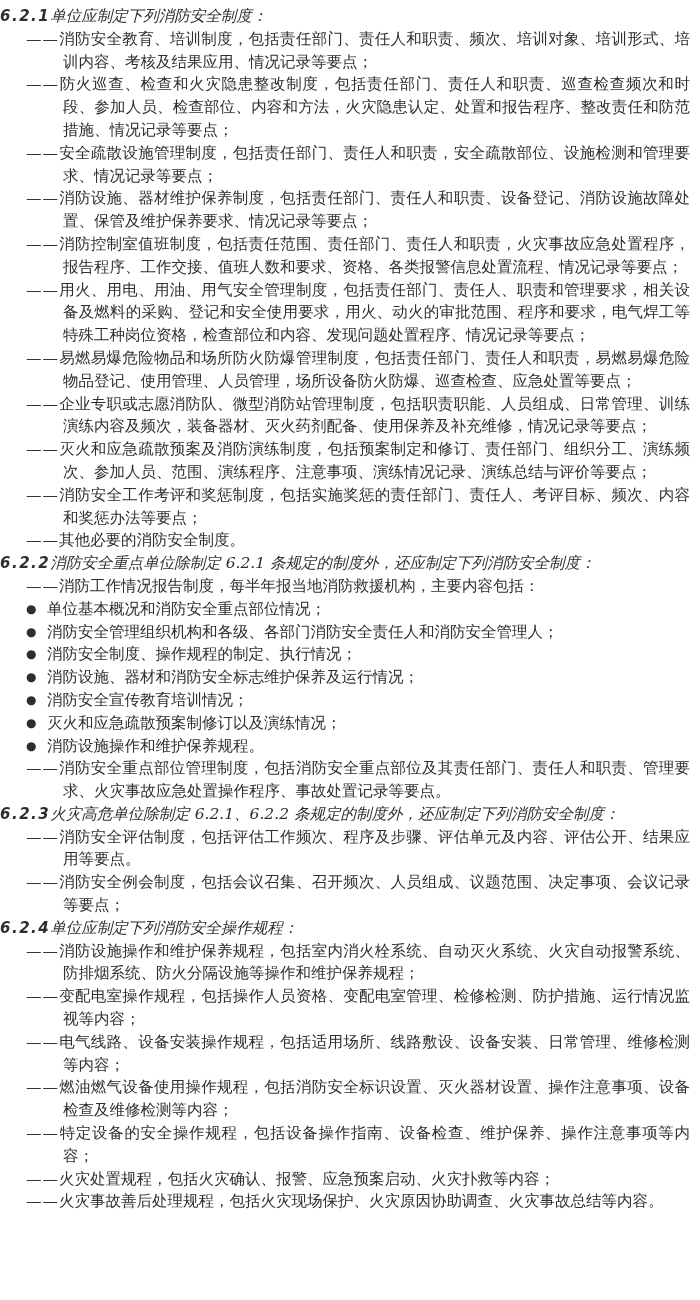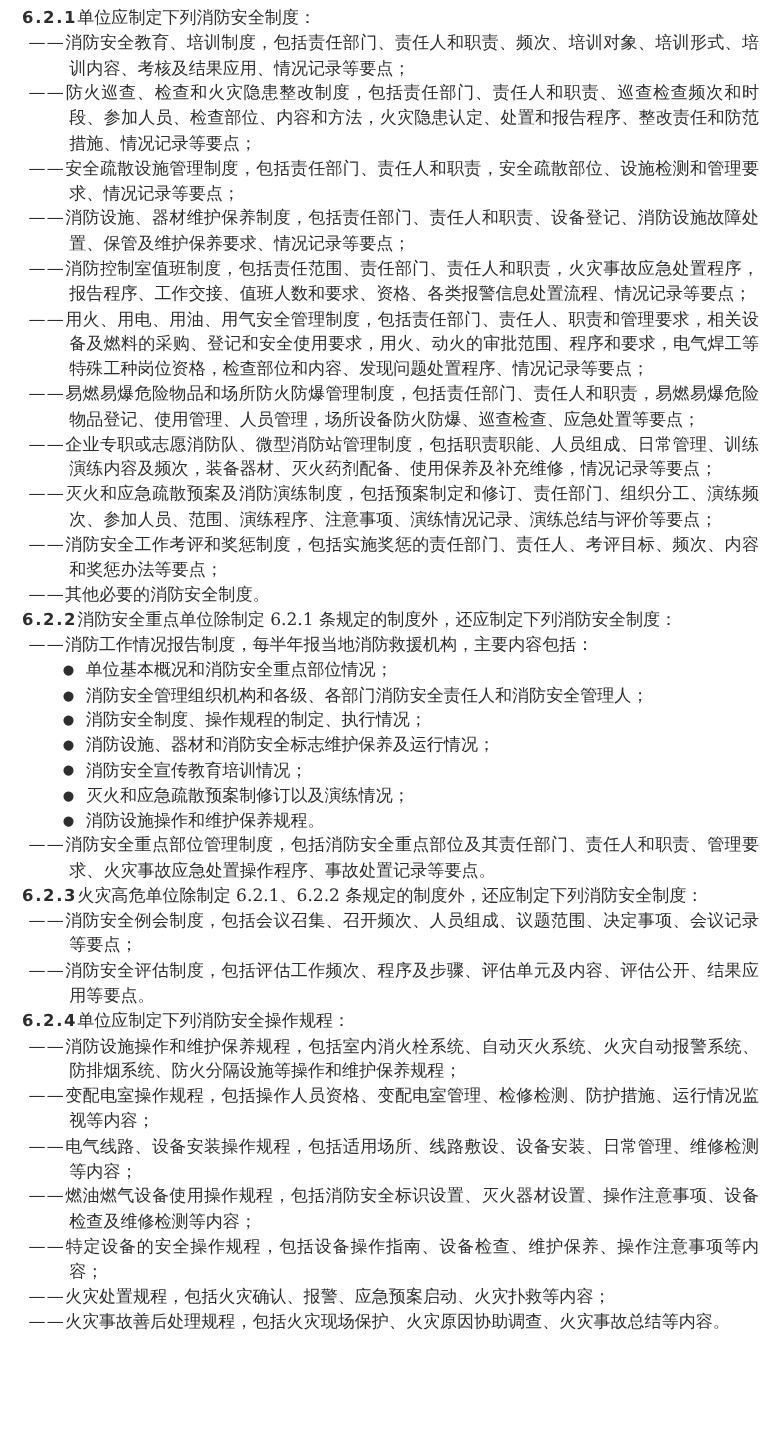--- a/index.html
+++ b/index.html
@@ -12,21 +12,22 @@
     min-height: 1300px;
     font-family: "DejaVu Serif", "Liberation Serif", serif;
     font-size: 15.5px;
     line-height: 22.8px;
     color: #2e2e2e;
   }
   .doc {
     padding: 5px 10px 10px 0;
   }
   .section-head {
-    padding-left: 20px;
+    padding-left: 0;
+    font-style: italic;
   }
   .sec-num {
     font-family: "DejaVu Sans", "Liberation Sans", sans-serif;
     font-weight: bold;
     font-size: 15px;
     display: inline-block;
     min-width: 49px;
     letter-spacing: 1.5px;
   }
   .sec-title {
@@ -36,21 +37,21 @@
     margin-left: 26px;
     padding-left: 37px;
     text-indent: -37px;
     text-align: justify;
   }
   .dash {
     letter-spacing: 1px;
     white-space: nowrap;
   }
   .bullet-item {
-    margin-left: 57px;
+    margin-left: 26px;
     text-align: left;
   }
   .bullet-marker {
     display: inline-block;
     width: 21px;
     font-size: 12px;
     vertical-align: 1px;
     font-family: "DejaVu Sans", "Liberation Sans", sans-serif;
   }
 </style>
@@ -74,22 +75,22 @@
     <div class="dash-item"><span class="dash">——</span><span class="dash-text">消防工作情况报告制度，每半年报当地消防救援机构，主要内容包括：</span></div>
     <div class="bullet-item"><span class="bullet-marker">●</span><span class="bullet-text">单位基本概况和消防安全重点部位情况；</span></div>
     <div class="bullet-item"><span class="bullet-marker">●</span><span class="bullet-text">消防安全管理组织机构和各级、各部门消防安全责任人和消防安全管理人；</span></div>
     <div class="bullet-item"><span class="bullet-marker">●</span><span class="bullet-text">消防安全制度、操作规程的制定、执行情况；</span></div>
     <div class="bullet-item"><span class="bullet-marker">●</span><span class="bullet-text">消防设施、器材和消防安全标志维护保养及运行情况；</span></div>
     <div class="bullet-item"><span class="bullet-marker">●</span><span class="bullet-text">消防安全宣传教育培训情况；</span></div>
     <div class="bullet-item"><span class="bullet-marker">●</span><span class="bullet-text">灭火和应急疏散预案制修订以及演练情况；</span></div>
     <div class="bullet-item"><span class="bullet-marker">●</span><span class="bullet-text">消防设施操作和维护保养规程。</span></div>
     <div class="dash-item"><span class="dash">——</span><span class="dash-text">消防安全重点部位管理制度，包括消防安全重点部位及其责任部门、责任人和职责、管理要求、火灾事故应急处置操作程序、事故处置记录等要点。</span></div>
     <div class="section-head"><span class="sec-num">6.2.3</span><span class="sec-title">火灾高危单位除制定 6.2.1、6.2.2 条规定的制度外，还应制定下列消防安全制度：</span></div>
+    <div class="dash-item"><span class="dash">——</span><span class="dash-text">消防安全评估制度，包括评估工作频次、程序及步骤、评估单元及内容、评估公开、结果应用等要点。</span></div>
     <div class="dash-item"><span class="dash">——</span><span class="dash-text">消防安全例会制度，包括会议召集、召开频次、人员组成、议题范围、决定事项、会议记录等要点；</span></div>
-    <div class="dash-item"><span class="dash">——</span><span class="dash-text">消防安全评估制度，包括评估工作频次、程序及步骤、评估单元及内容、评估公开、结果应用等要点。</span></div>
     <div class="section-head"><span class="sec-num">6.2.4</span><span class="sec-title">单位应制定下列消防安全操作规程：</span></div>
     <div class="dash-item"><span class="dash">——</span><span class="dash-text">消防设施操作和维护保养规程，包括室内消火栓系统、自动灭火系统、火灾自动报警系统、防排烟系统、防火分隔设施等操作和维护保养规程；</span></div>
     <div class="dash-item"><span class="dash">——</span><span class="dash-text">变配电室操作规程，包括操作人员资格、变配电室管理、检修检测、防护措施、运行情况监视等内容；</span></div>
     <div class="dash-item"><span class="dash">——</span><span class="dash-text">电气线路、设备安装操作规程，包括适用场所、线路敷设、设备安装、日常管理、维修检测等内容；</span></div>
     <div class="dash-item"><span class="dash">——</span><span class="dash-text">燃油燃气设备使用操作规程，包括消防安全标识设置、灭火器材设置、操作注意事项、设备检查及维修检测等内容；</span></div>
     <div class="dash-item"><span class="dash">——</span><span class="dash-text">特定设备的安全操作规程，包括设备操作指南、设备检查、维护保养、操作注意事项等内容；</span></div>
     <div class="dash-item"><span class="dash">——</span><span class="dash-text">火灾处置规程，包括火灾确认、报警、应急预案启动、火灾扑救等内容；</span></div>
     <div class="dash-item"><span class="dash">——</span><span class="dash-text">火灾事故善后处理规程，包括火灾现场保护、火灾原因协助调查、火灾事故总结等内容。</span></div>
   </div>
 

